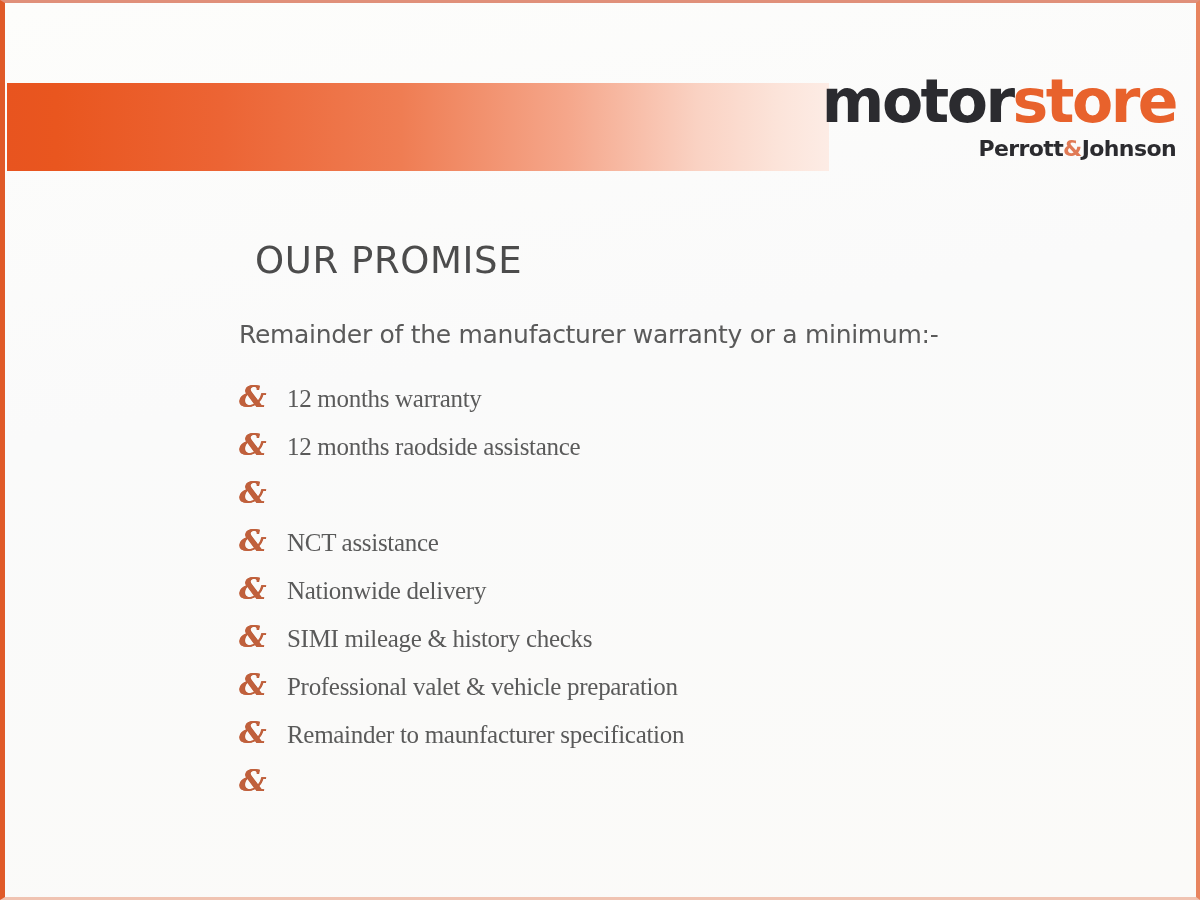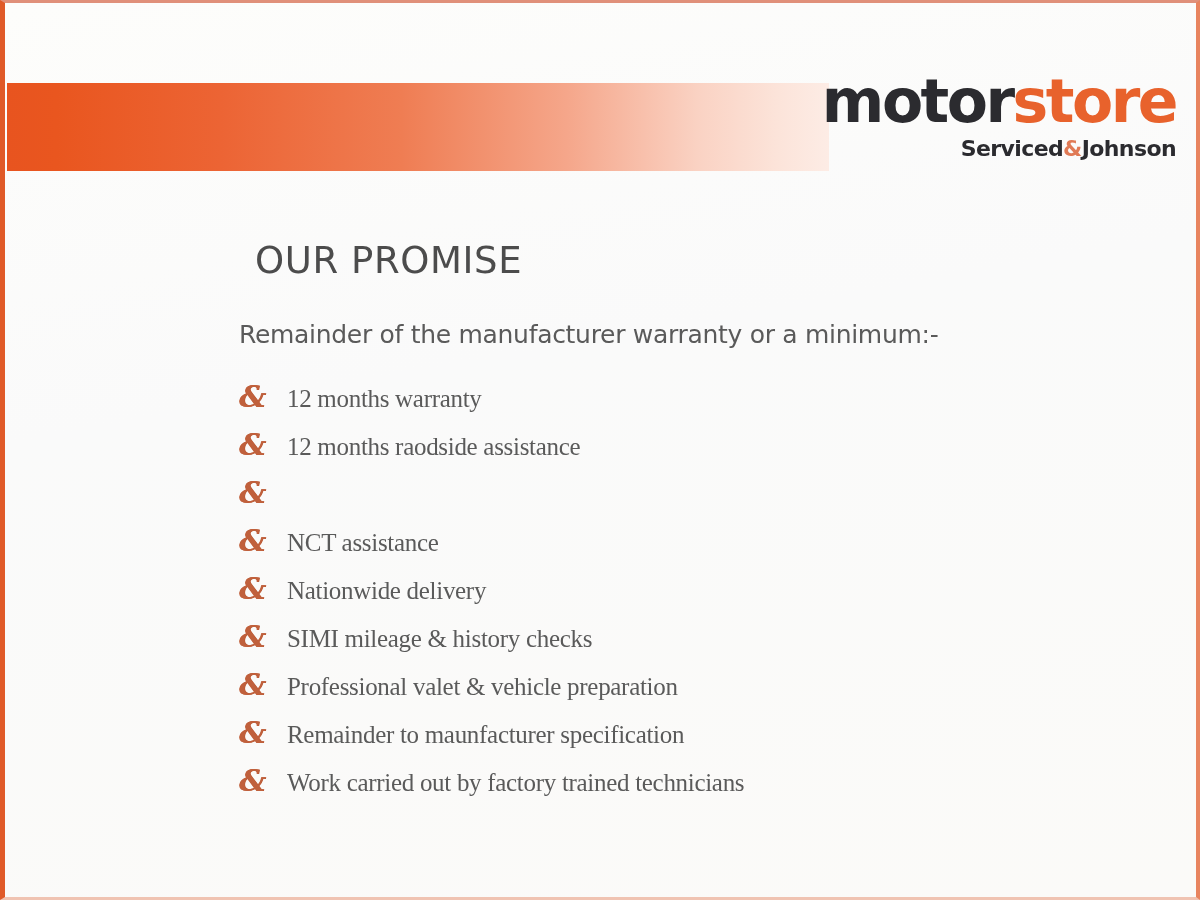--- a/index.html
+++ b/index.html
@@ -150,21 +150,21 @@
 <body>
 
 <div class="slide">
 
   <div class="header">
 
     <div class="header-band"></div>
 
     <div class="logo">
       <div class="logo-main"><span class="logo-motor">motor</span><span class="logo-store">store</span></div>
-      <div class="logo-sub"><span>Serviced</span><span class="amp">&amp;</span><span>Johnson</span></div>
+      <div class="logo-sub"><span>Perrott</span><span class="amp">&amp;</span><span>Johnson</span></div>
     </div>
 
   </div>
 
   <div class="content">
 
     <h1 class="page-title">OUR PROMISE</h1>
 
     <p class="subtitle">Remainder of the manufacturer warranty or a minimum:-</p>
 
@@ -204,20 +204,19 @@
         <span class="promise-text">Professional valet &amp; vehicle preparation</span>
       </li>
 
       <li class="promise-item">
         <span class="bullet-amp">&amp;</span>
         <span class="promise-text">Remainder to maunfacturer specification</span>
       </li>
 
       <li class="promise-item">
         <span class="bullet-amp">&amp;</span>
-        <span class="promise-text">Work carried out by factory trained technicians</span>
       </li>
 
     </ul>
 
   </div>
 
 </div>
 
 </body></html>

